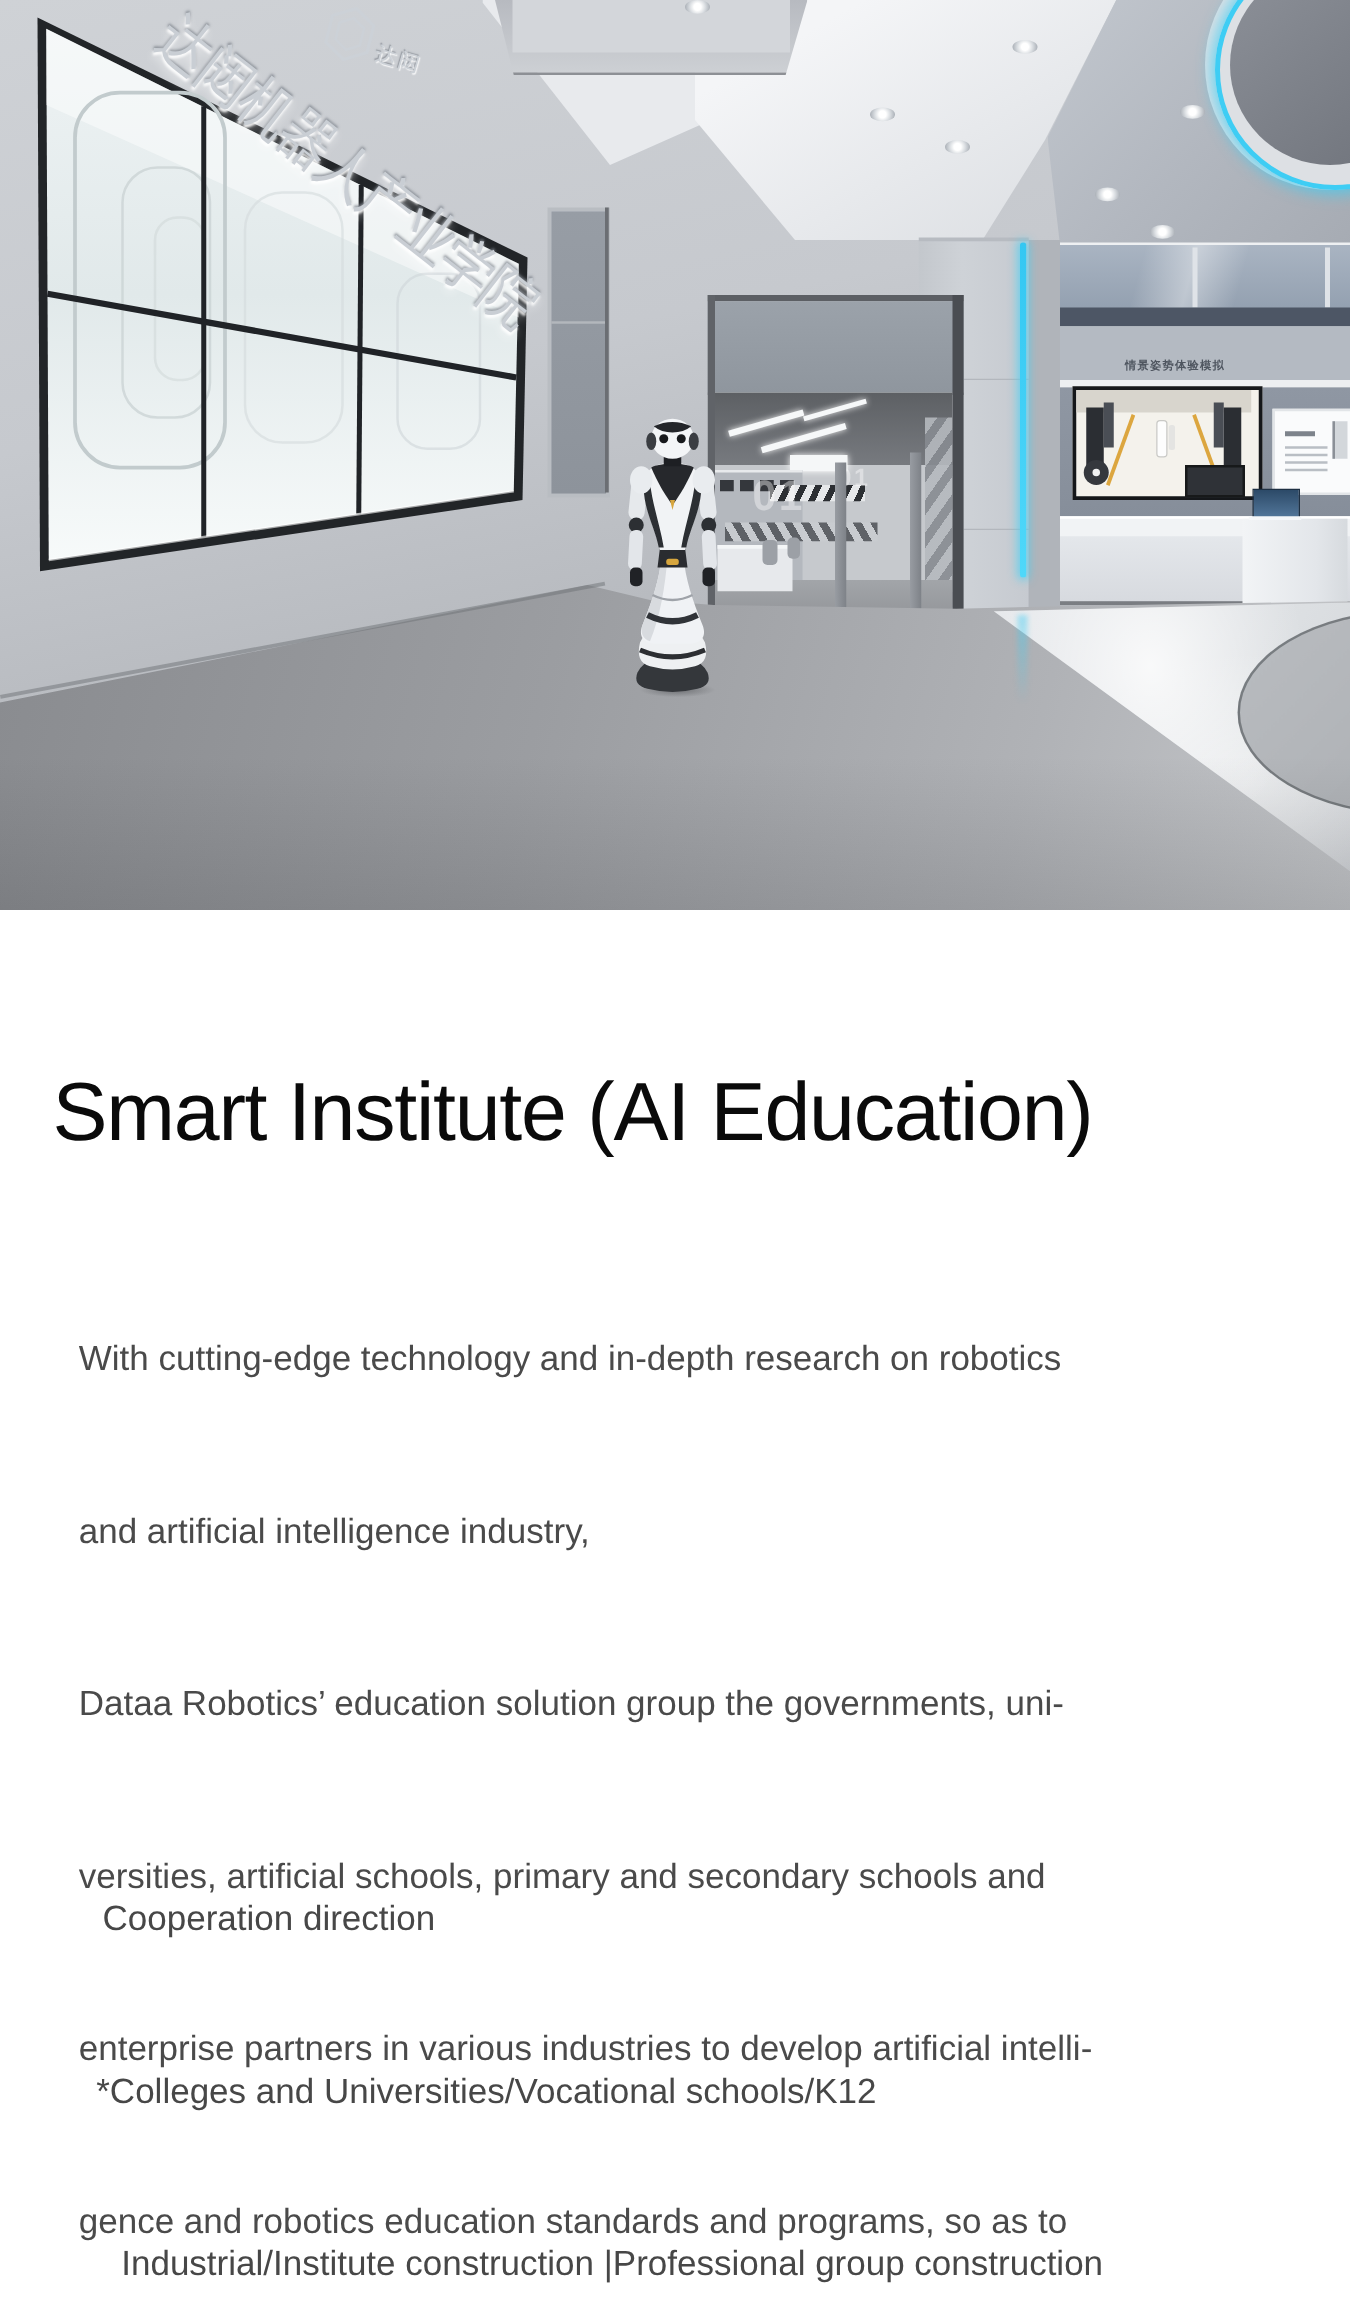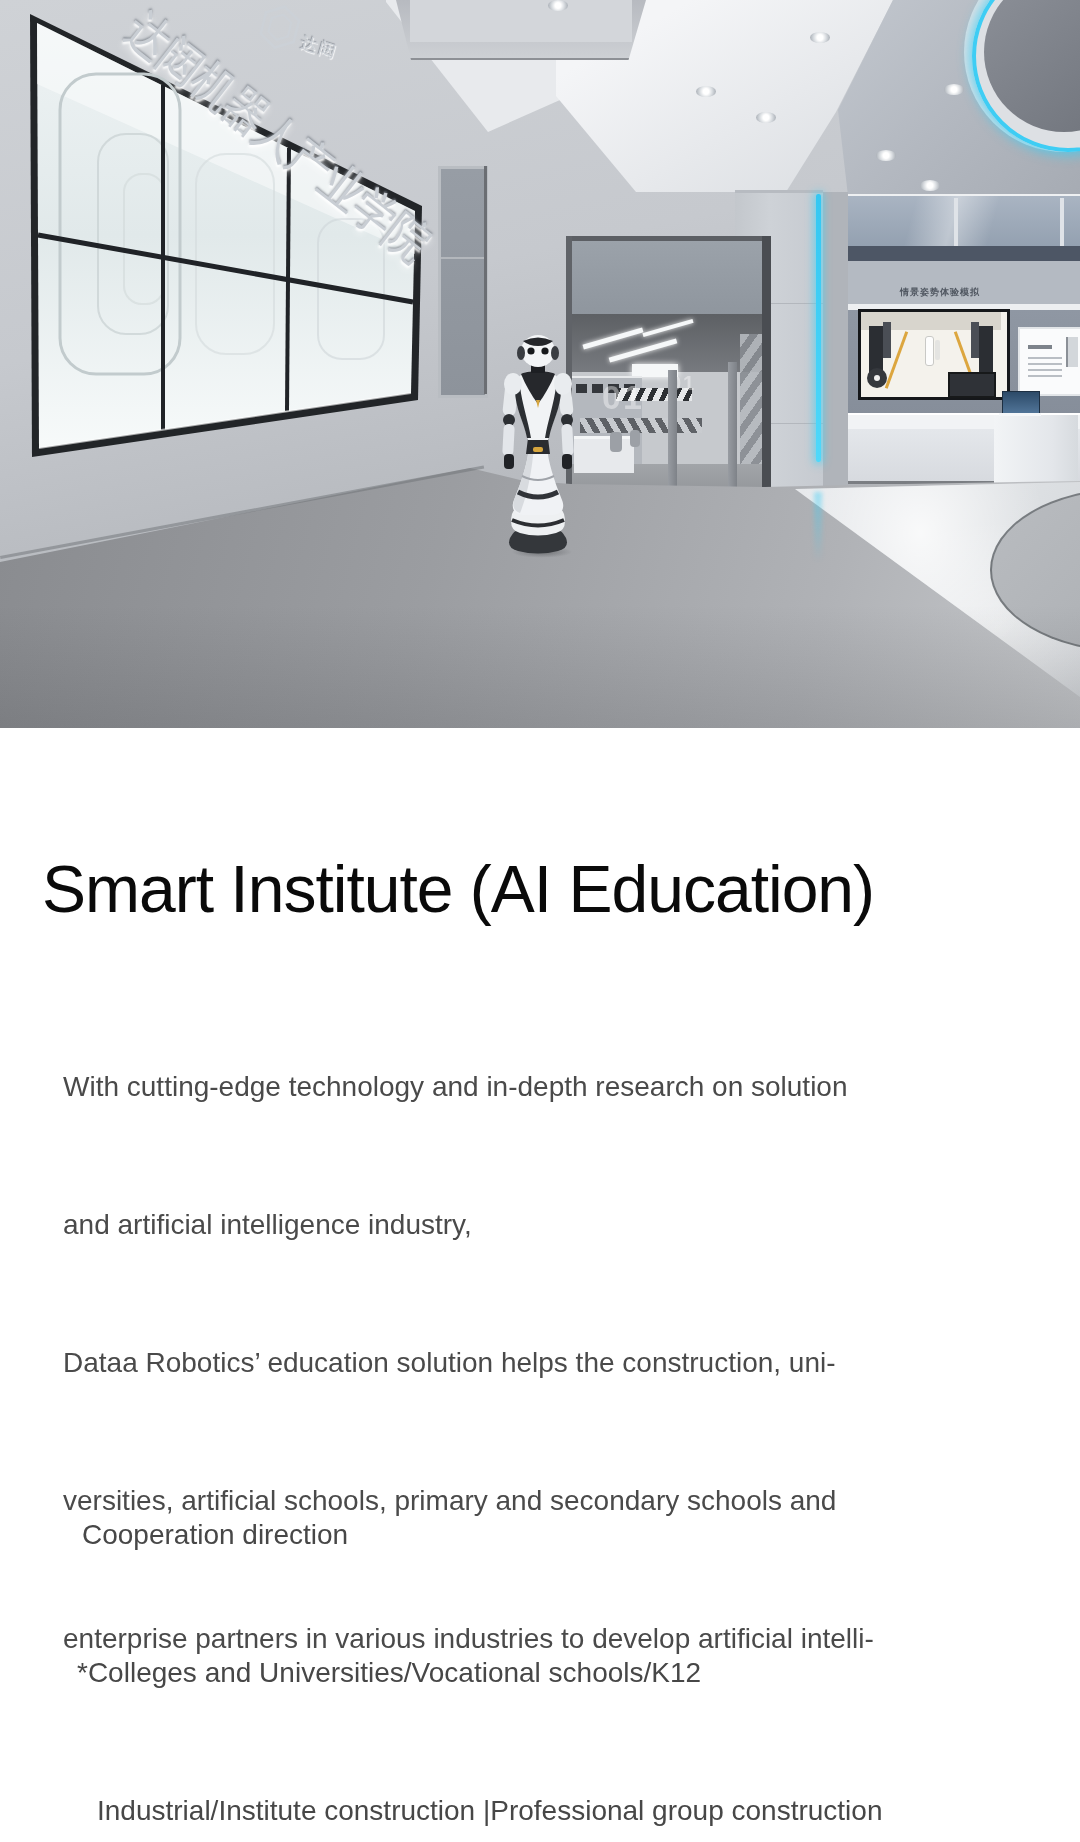--- a/index.html
+++ b/index.html
@@ -321,25 +321,26 @@
       <circle cx="33" cy="17" r="3.6" fill="#17191c"></circle>
       <circle cx="47" cy="17" r="3.6" fill="#17191c"></circle>
       <ellipse cx="23" cy="19" rx="4" ry="7" fill="#3a3d42"></ellipse>
       <ellipse cx="57" cy="19" rx="4" ry="7" fill="#3a3d42"></ellipse>
     </svg>
   </div>
 
   <h1 class="abs headline" style="margin:0;font-weight:400;">Smart Institute (AI Education)</h1>
 
   <div class="abs intro">
-    <div>With cutting-edge technology and in-depth research on solution</div>
+    <div>With cutting-edge technology and in-depth research on robotics</div>
     <div>and artificial intelligence industry,</div>
-    <div>Dataa Robotics’ education solution helps the construction, uni-</div>
+    <div>Dataa Robotics’ education solution group the governments, uni-</div>
     <div>versities, artificial schools, primary and secondary schools and</div>
     <div>enterprise partners in various industries to develop artificial intelli-</div>
+    <div>gence and robotics education standards and programs, so as to</div>
     
     
     
   </div>
 
   <div class="abs coop">
     <div class="coop-header">Cooperation direction</div>
     <div class="ln-star">*Colleges and Universities/Vocational schools/K12</div>
     <div class="ln-sub">Industrial/Institute construction |Professional group construction</div>
     

